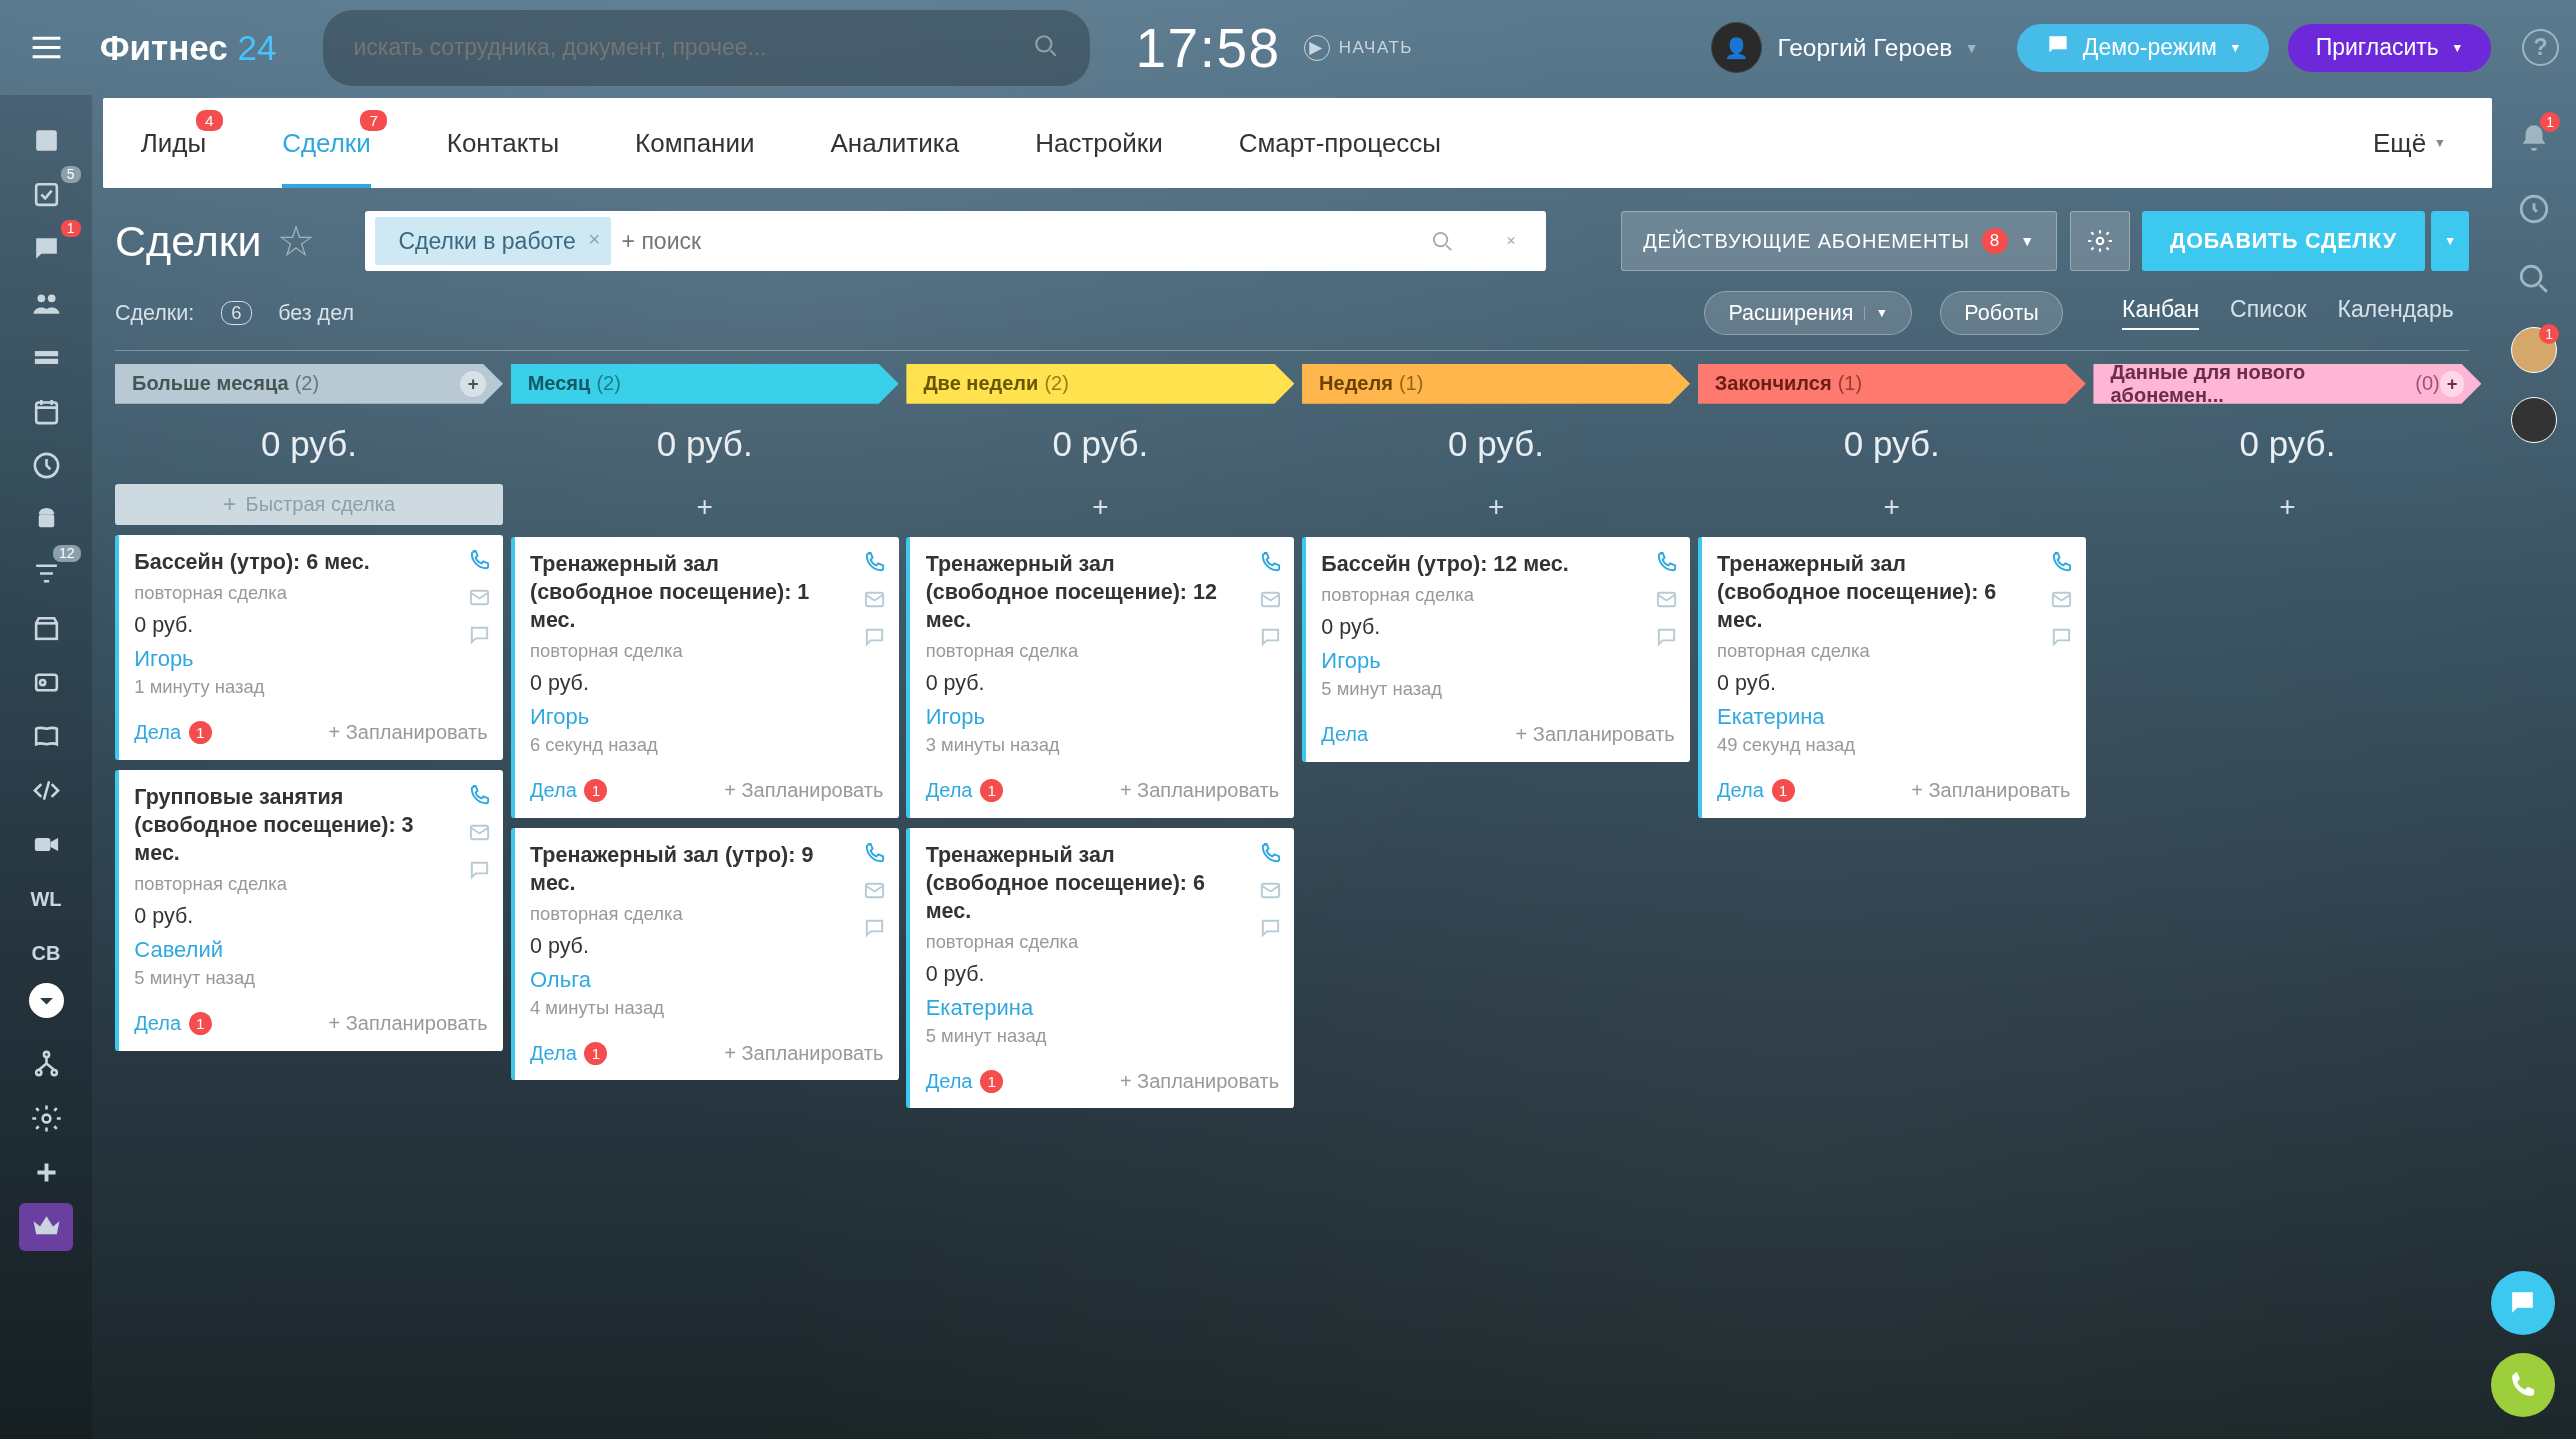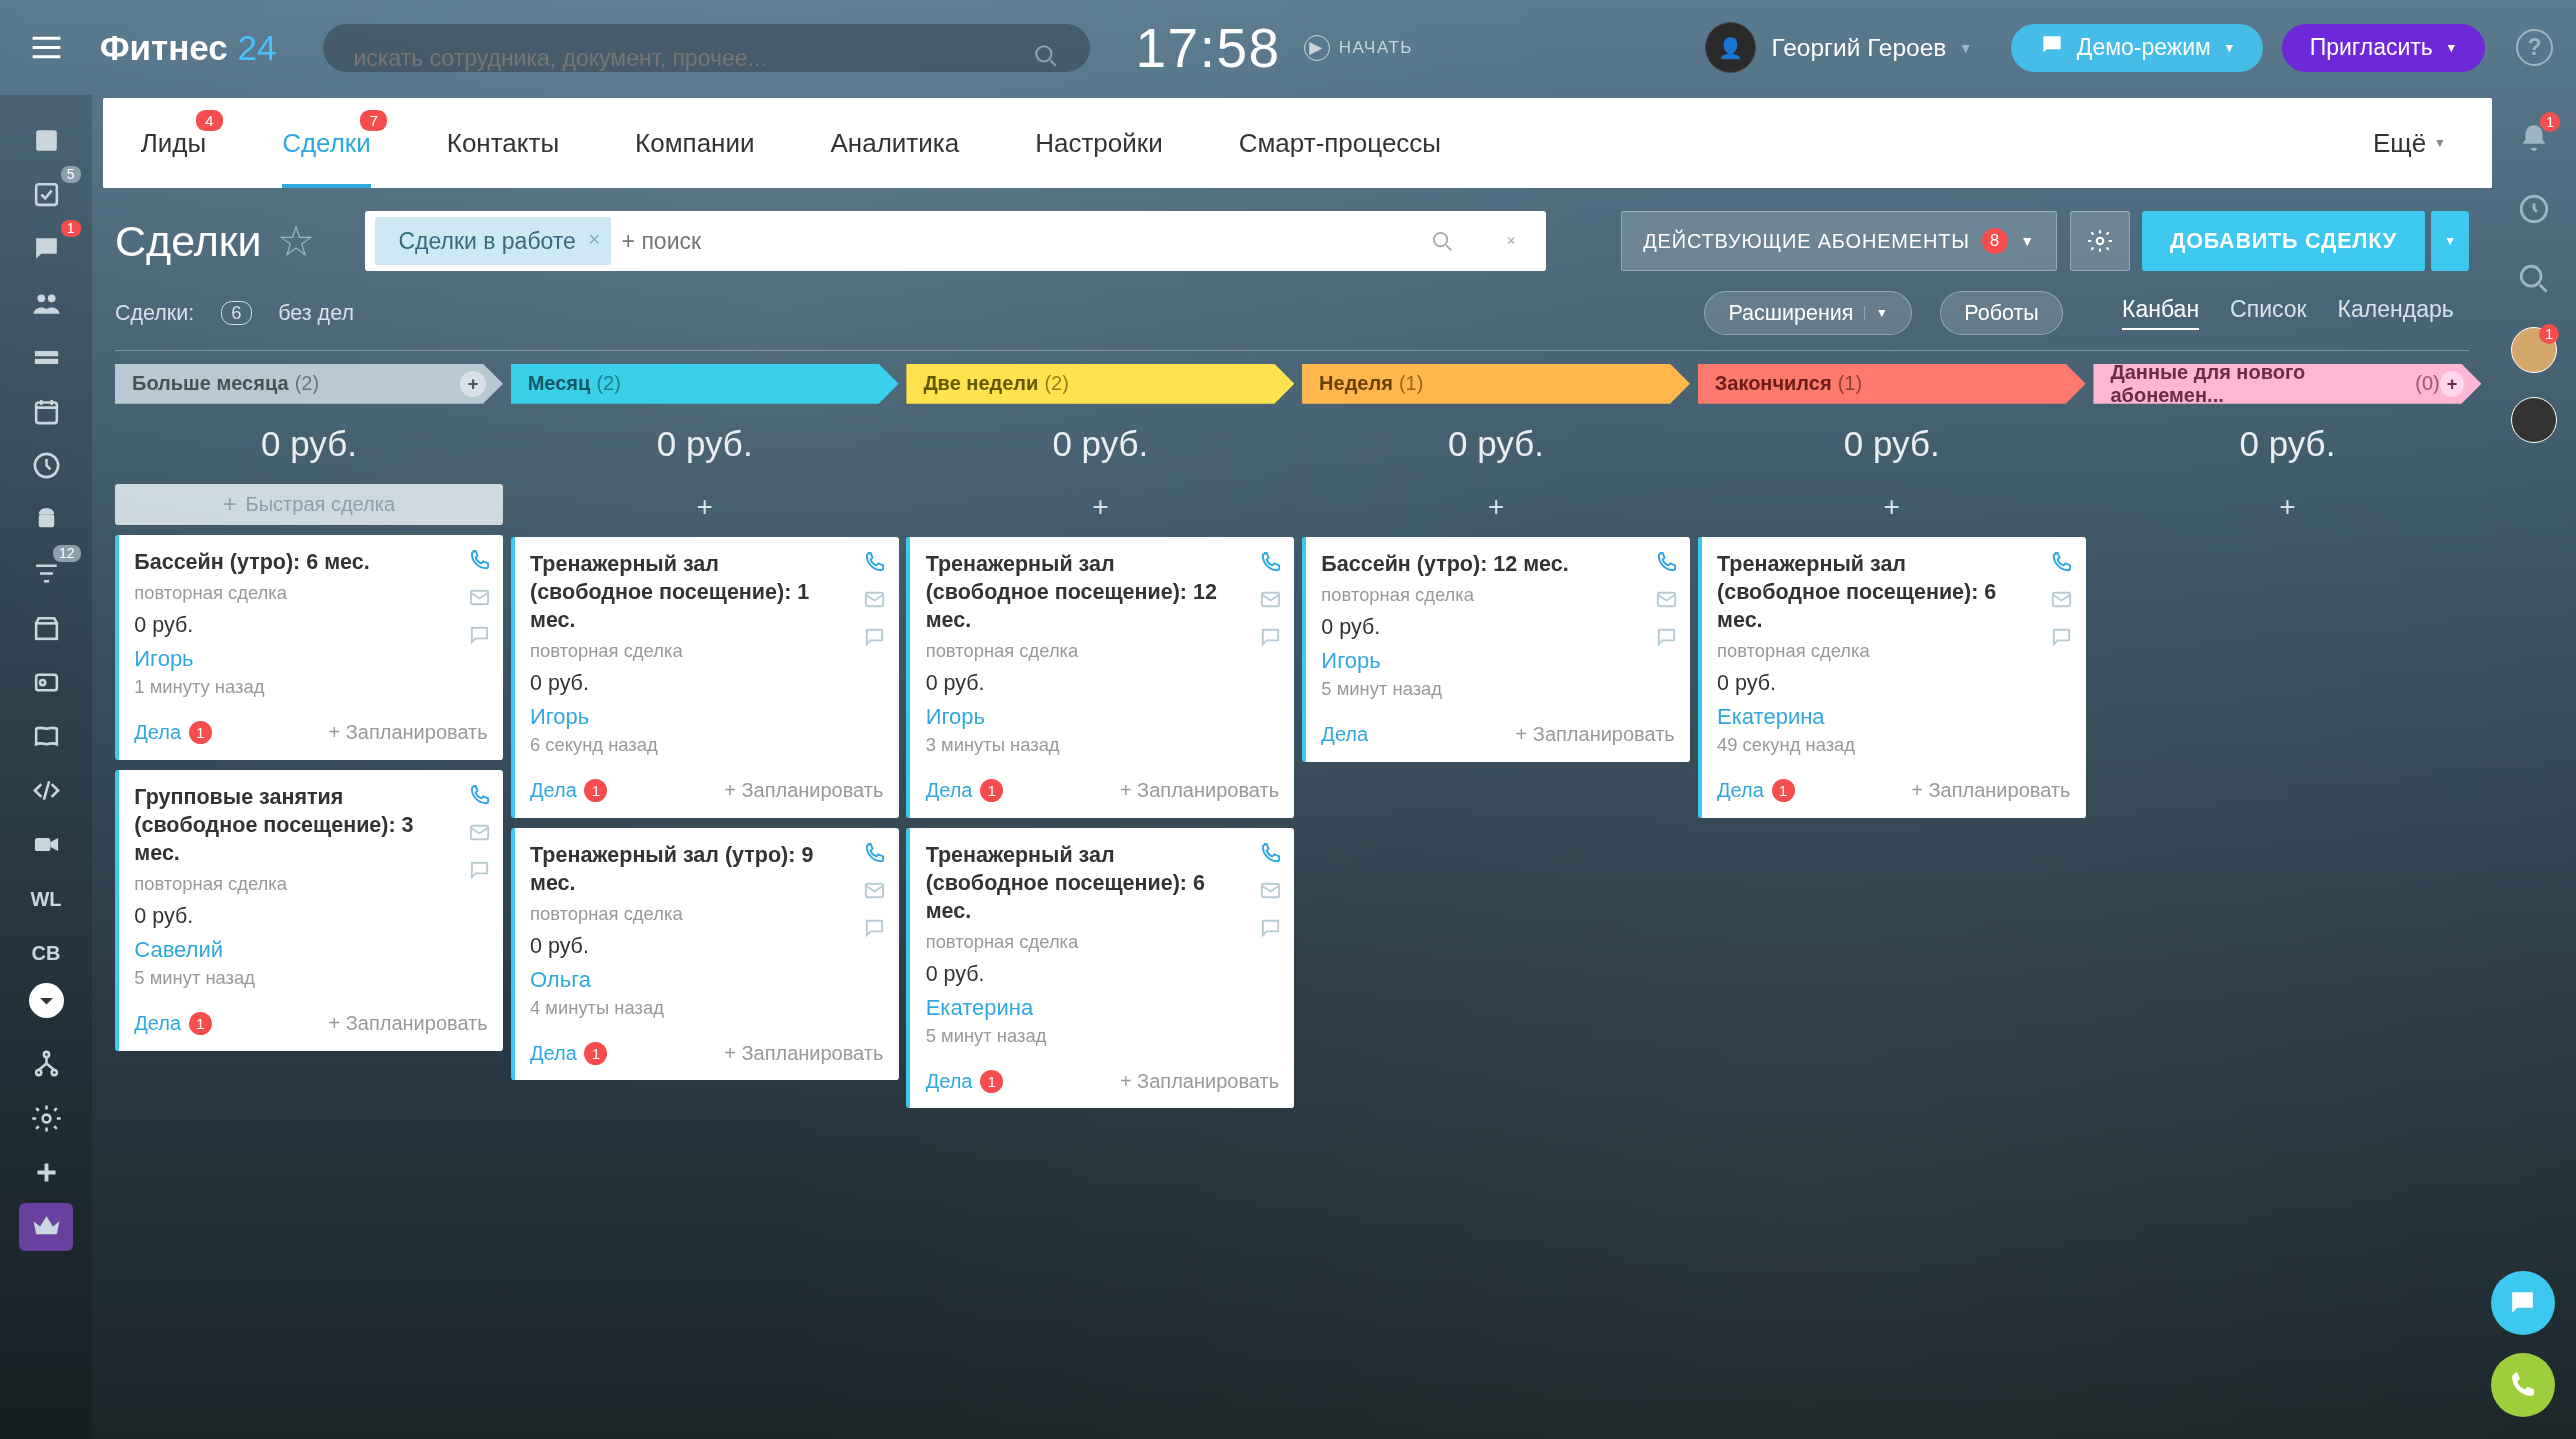--- a/index.html
+++ b/index.html
@@ -1,25 +1,25 @@
 <!DOCTYPE html>
 <html style="font-size:12.3px"><head>
 <meta charset="utf-8">
 <style>
 * { margin: 0; padding: 0; box-sizing: border-box; font-family: -apple-system, "Helvetica Neue", Arial, sans-serif; }
 body { width: 2576px; height: 1440px; background: linear-gradient(180deg, #5a7a8f 0%, #3a5463 40%, #2a3a45 70%, #1a2528 100%); overflow: hidden; position: relative; }
 body::before { content:""; position:absolute; inset:0; background: radial-gradient(circle at 70% 80%, rgba(255,255,255,0.04), transparent 50%), radial-gradient(circle at 30% 20%, rgba(255,255,255,0.06), transparent 40%); }
 
 
-.topbar { position: relative; height: 95px; display: flex; align-items: center; padding: 0 23px 0 0; z-index: 10; }
+.topbar { position: relative; height: 95px; display: flex; align-items: center; padding: 0 17px 0 0; z-index: 10; }
 .hamburger { width: 92px; display: flex; justify-content: center; align-items: center; color: #fff; cursor: pointer; }
 .hamburger svg { width: 37px; height: 37px; }
 .brand { color: #fff; font-size: 35px; font-weight: 600; margin-left: 7.7px; margin-right: 46px; }
 .brand .accent { color: #49c0ff; font-weight: 400; }
-.topsearch { flex: 0 0 767px; height: 48px; background: rgba(0,0,0,0.25); border-radius: 30px; display: flex; align-items: flex-end; padding: 0 31px; }
+.topsearch { flex: 0 0 767px; height: 76px; background: rgba(0,0,0,0.25); border-radius: 30px; display: flex; align-items: center; padding: 0 31px; }
 .topsearch input { flex: 1; background: transparent; border: none; color: #b6c4cc; font-size: 23px; outline: none; }
 .topsearch .ico { color: #8aa0ac; }
 .clock-wrap { display: flex; align-items: center; margin-left: 46px; }
 .clock { color: #fff; font-size: 55px; font-weight: 200; letter-spacing: 1.5px; }
 .clock-start { display: flex; align-items: center; margin-left: 23px; color: #c9d6dd; font-size: 17px; letter-spacing: 1.5px; }
 .clock-start .play { border: 1.5px solid #c9d6dd; border-radius: 50%; width: 26px; height: 26px; display: flex; align-items: center; justify-content: center; margin-right: 9.2px; }
 .spacer { flex: 1; }
 .userblock { display: flex; align-items: center; color: #fff; font-size: 24.5px; margin-right: 38px; }
 .avatar { width: 51px; height: 51px; border-radius: 50%; background: #2a2a2a; margin-right: 15.3px; border: 1.5px solid #444; display:flex; align-items:center; justify-content:center; color:#888; font-size:20px;}
 .pill-btn { height: 48px; border-radius: 28px; padding: 0 28px; display: flex; align-items: center; font-size: 23px; font-weight: 500; cursor: pointer; margin-right: 18.4px; }

